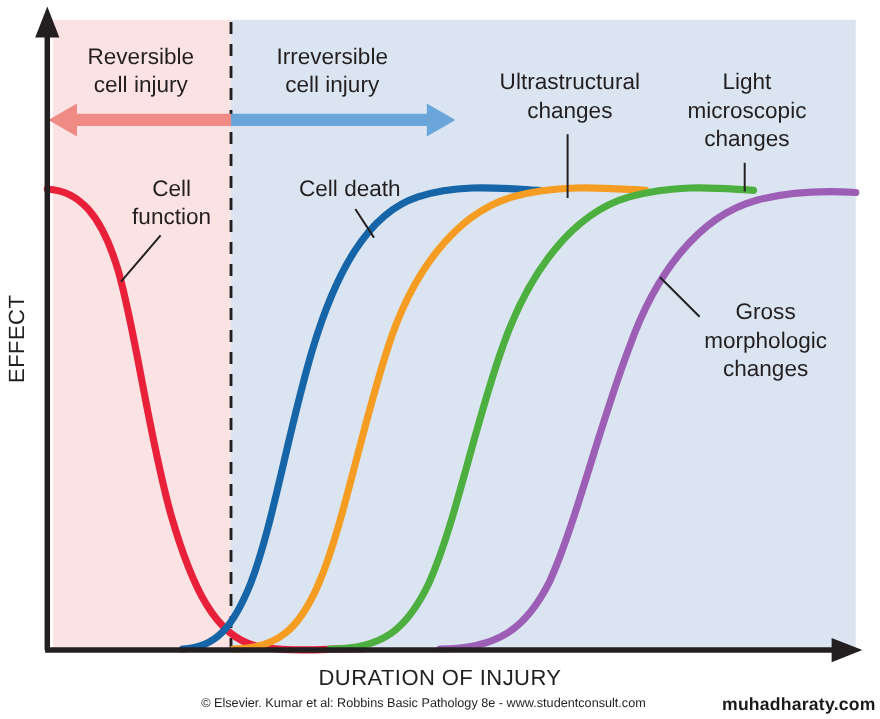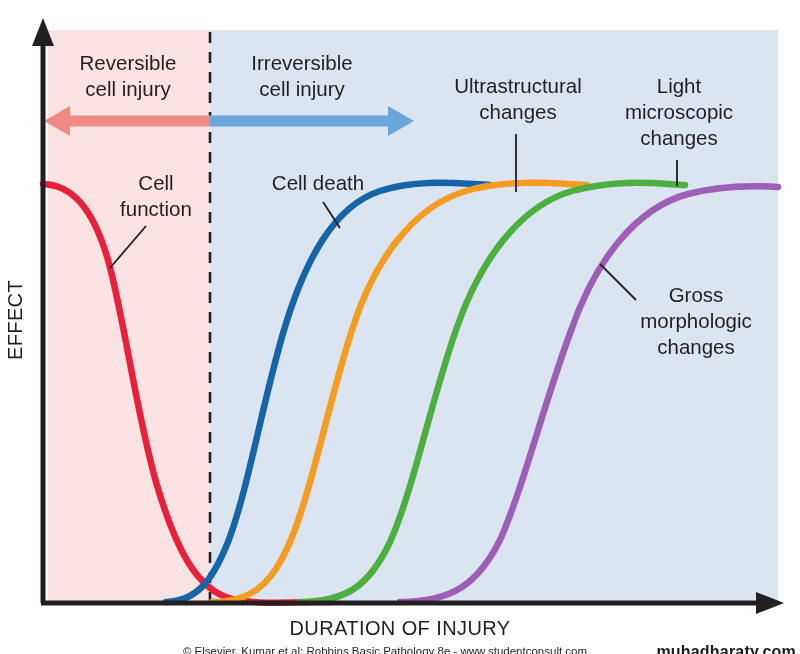--- a/index.html
+++ b/index.html
@@ -9,21 +9,21 @@
   }
   body {
     width: 800px;
     height: 654px;
     position: relative;
     font-family: "Liberation Sans", sans-serif;
     overflow: hidden;
   }
   #figure {
     position: absolute;
-    left: 0; top: 12px;
+    left: 0; top: 0;
     width: 800px;
     height: 502px;
   }
   #figure svg {
     display: block;
   }
   .region-label,
   .curve-label {
     font-family: "Liberation Sans", sans-serif;
     font-size: 20.5px;

